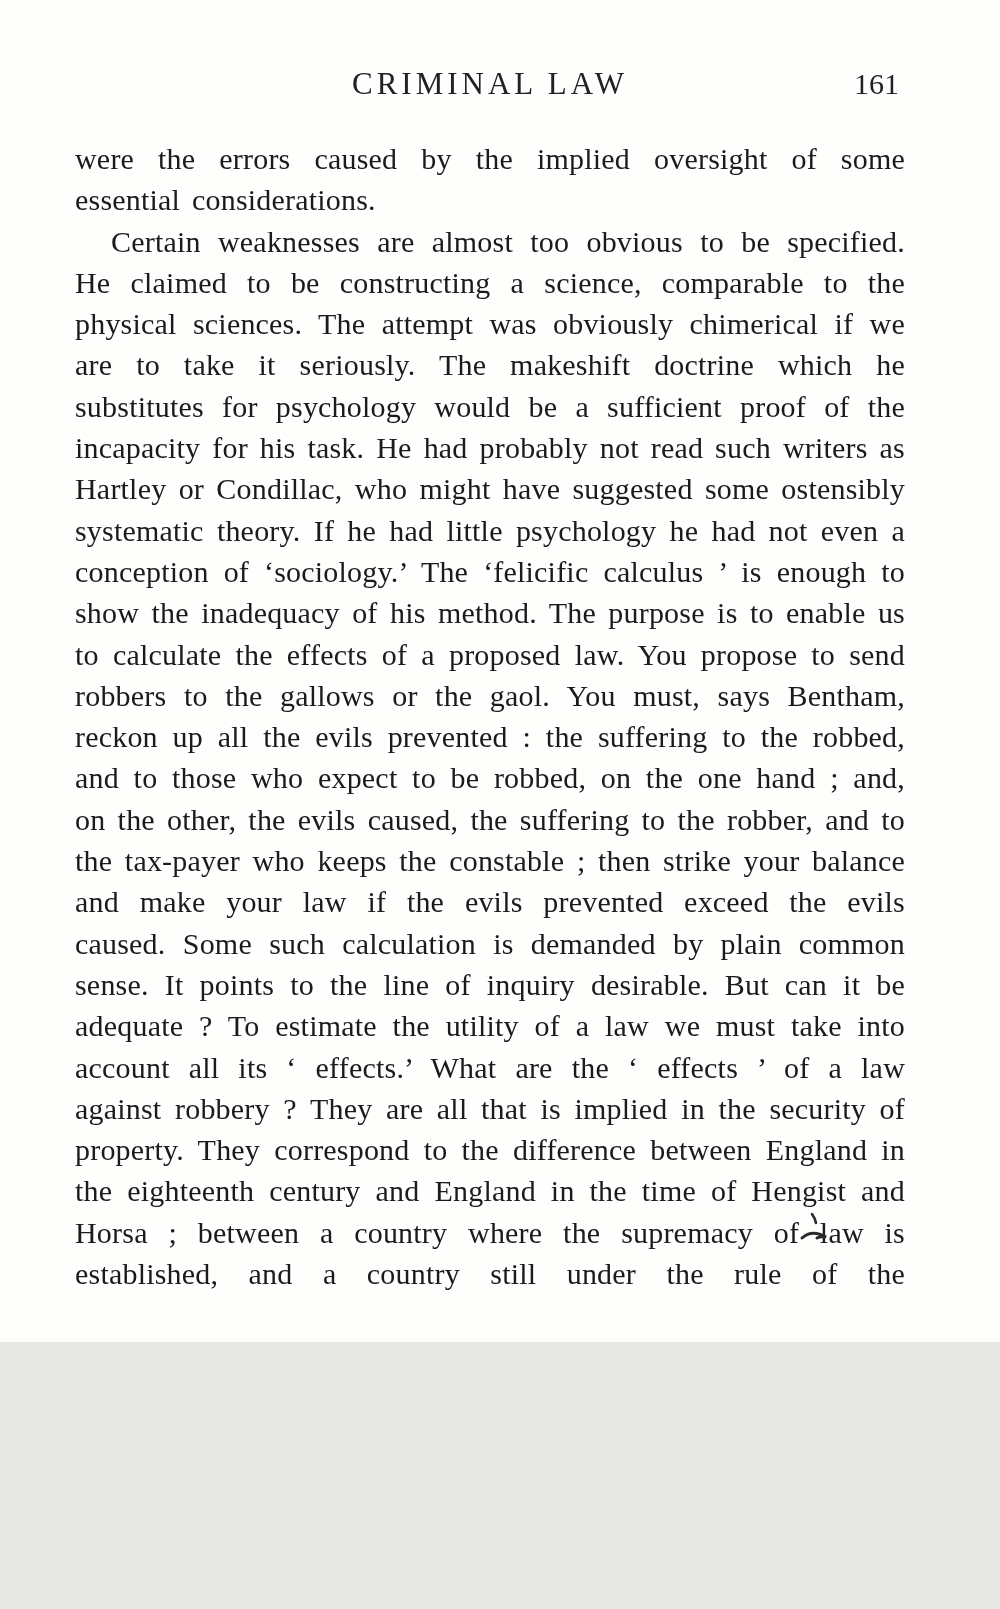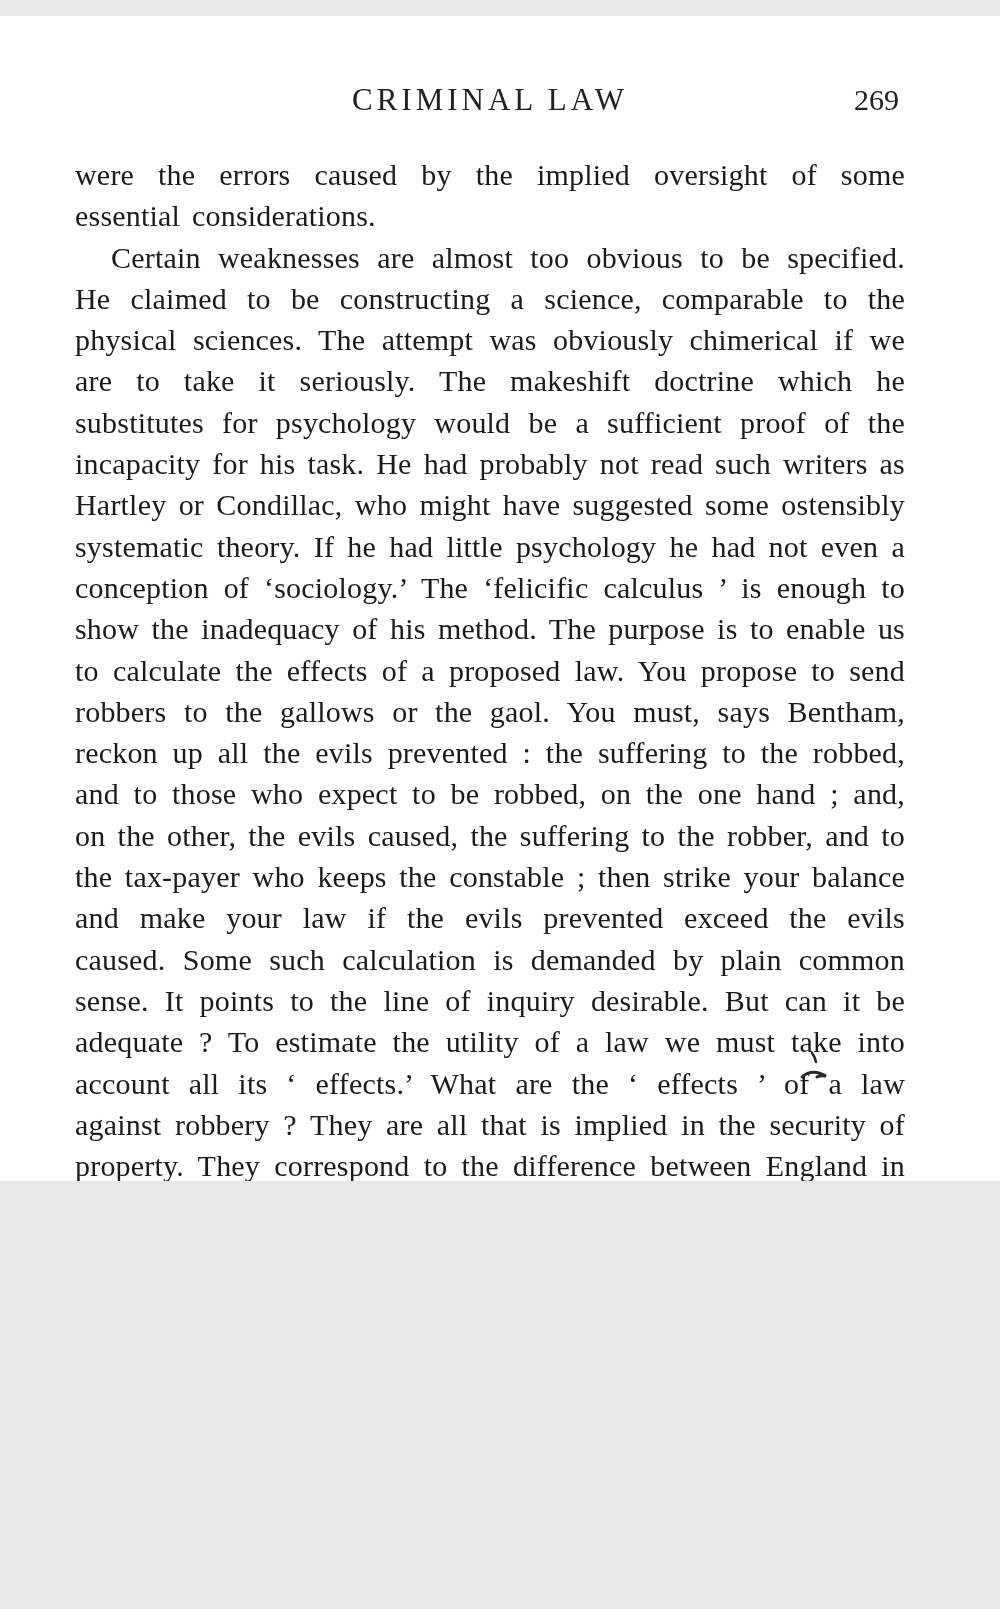--- a/index.html
+++ b/index.html
@@ -3,22 +3,22 @@
 <meta charset="utf-8">
 <style>
   html, body {
     margin: 0;
     padding: 0;
     background: #e8e8e4;
   }
   .page {
     position: relative;
     width: 1000px;
-    height: 1165px;
-    margin: 16px auto;
+    height: 1342px;
+    margin: 0 auto;
     background: #fefefd;
     color: #1b1b1b;
     font-family: "Liberation Serif", "DejaVu Serif", serif;
     box-sizing: border-box;
     padding: 66px 95px 0 75px;
     overflow: hidden;
   }
   .running-header {
     position: relative;
     height: 46px;
@@ -70,21 +70,21 @@
     height: 100%;
   }
 </style>
 </head>
 <body>
 
 <div class="page">
 
   <div class="running-header">
     <div class="running-title">CRIMINAL LAW</div>
-    <div class="page-number">269</div>
+    <div class="page-number">161</div>
   </div>
 
   <div class="body-text">
     <p class="para">were the errors caused by the implied oversight of some essential considerations.</p>
     <p class="para indent continues">Certain weaknesses are almost too obvious to be specified.  He claimed to be constructing a science, comparable to the physical sciences.  The attempt was obviously chimerical if we are to take it seriously.  The makeshift doctrine which he substitutes for psychology would be a sufficient proof of the incapacity for his task.  He had probably not read such writers as Hartley or Condillac, who might have suggested some ostensibly systematic theory.  If he had little psychology he had not even a conception of ‘sociology.’  The ‘felicific calculus ’ is enough to show the inadequacy of his method. The purpose is to enable us to calculate the effects of a proposed law.  You propose to send robbers to the gallows or the gaol.  You must, says Bentham, reckon up all the evils prevented : the suffering to the robbed, and to those who expect to be robbed, on the one hand ; and, on the other, the evils caused, the suffering to the robber, and to the tax-payer who keeps the constable ; then strike your balance and make your law if the evils prevented exceed the evils caused.  Some such calculation is demanded by plain common sense. It points to the line of inquiry desirable.  But can it be adequate ?  To estimate the utility of a law we must take into account all its ‘ effects.’  What are the ‘ effects ’ of a law against robbery ?  They are all that is implied in the security of property.  They correspond to the difference between England in the eighteenth century and England in the time of Hengist and Horsa ; between a country where the supremacy of law is established, and a country still under the rule of the</p>
   </div>
 
   <div class="ink-mark">
     <svg viewBox="0 0 34 36" xmlns="http://www.w3.org/2000/svg" aria-hidden="true">
       <path d="M14 3 q 3 4 4 9" stroke="#2a2a2a" stroke-width="2.6" fill="none" stroke-linecap="round"></path>

